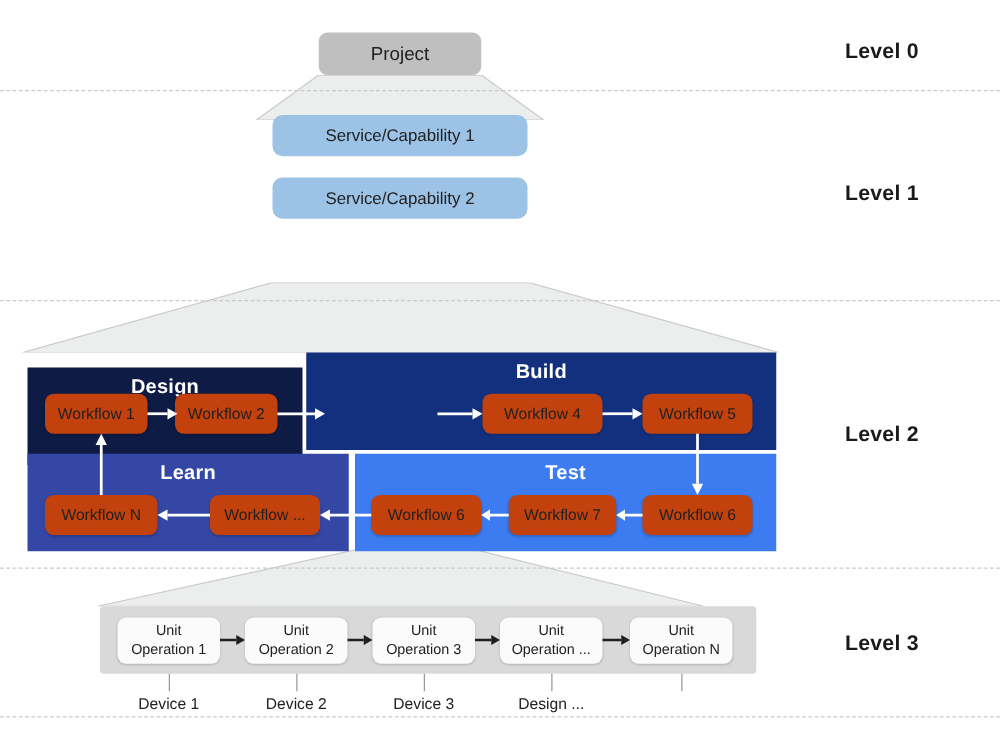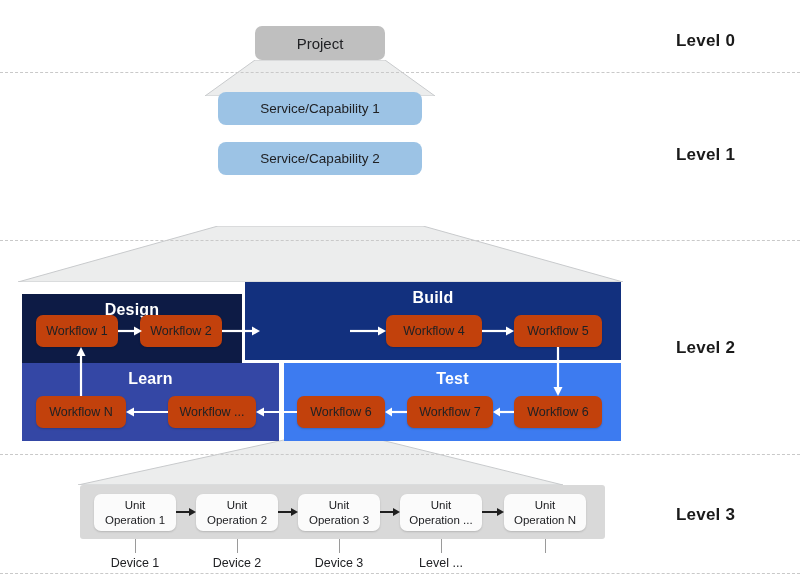--- a/index.html
+++ b/index.html
@@ -331,16 +331,16 @@
 
   <div class="device-stem" style="left:135px; top:539px; height:14px;"></div>
   <div class="device-stem" style="left:237px; top:539px; height:14px;"></div>
   <div class="device-stem" style="left:339px; top:539px; height:14px;"></div>
   <div class="device-stem" style="left:441px; top:539px; height:14px;"></div>
   <div class="device-stem" style="left:545px; top:539px; height:14px;"></div>
 
   <div class="device-label" style="left:85px;  top:556px; width:100px;">Device 1</div>
   <div class="device-label" style="left:187px; top:556px; width:100px;">Device 2</div>
   <div class="device-label" style="left:289px; top:556px; width:100px;">Device 3</div>
-  <div class="device-label" style="left:391px; top:556px; width:100px;">Level ...</div>
+  <div class="device-label" style="left:391px; top:556px; width:100px;">Design ...</div>
   <div class="device-label" style="left:495px; top:556px; width:100px;margin-top:40px;">Device N</div>
 
 </div>
 
 </body></html>

